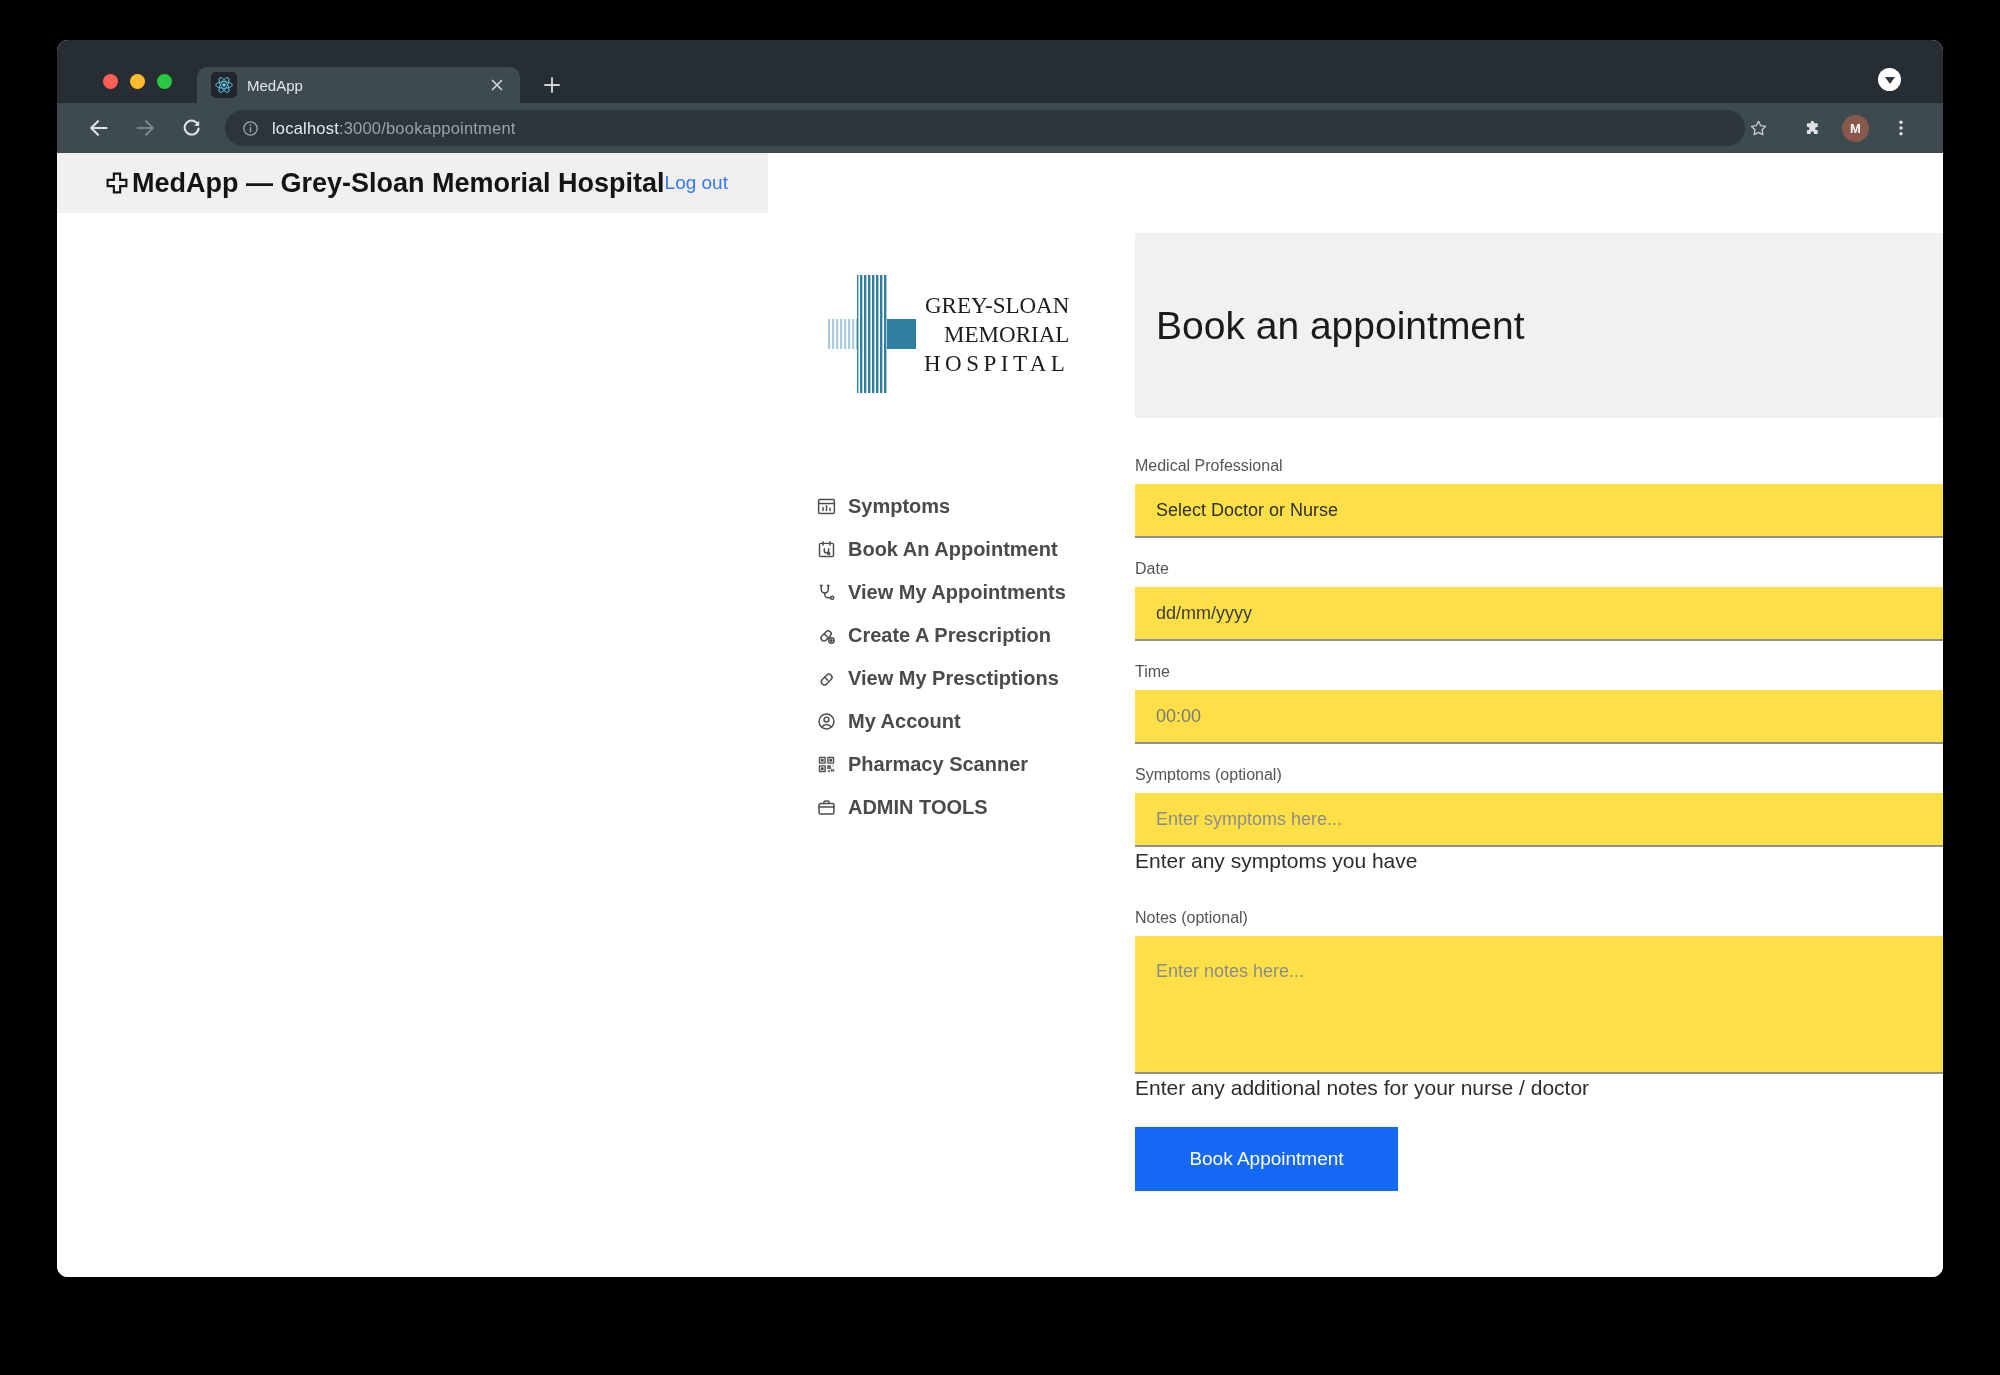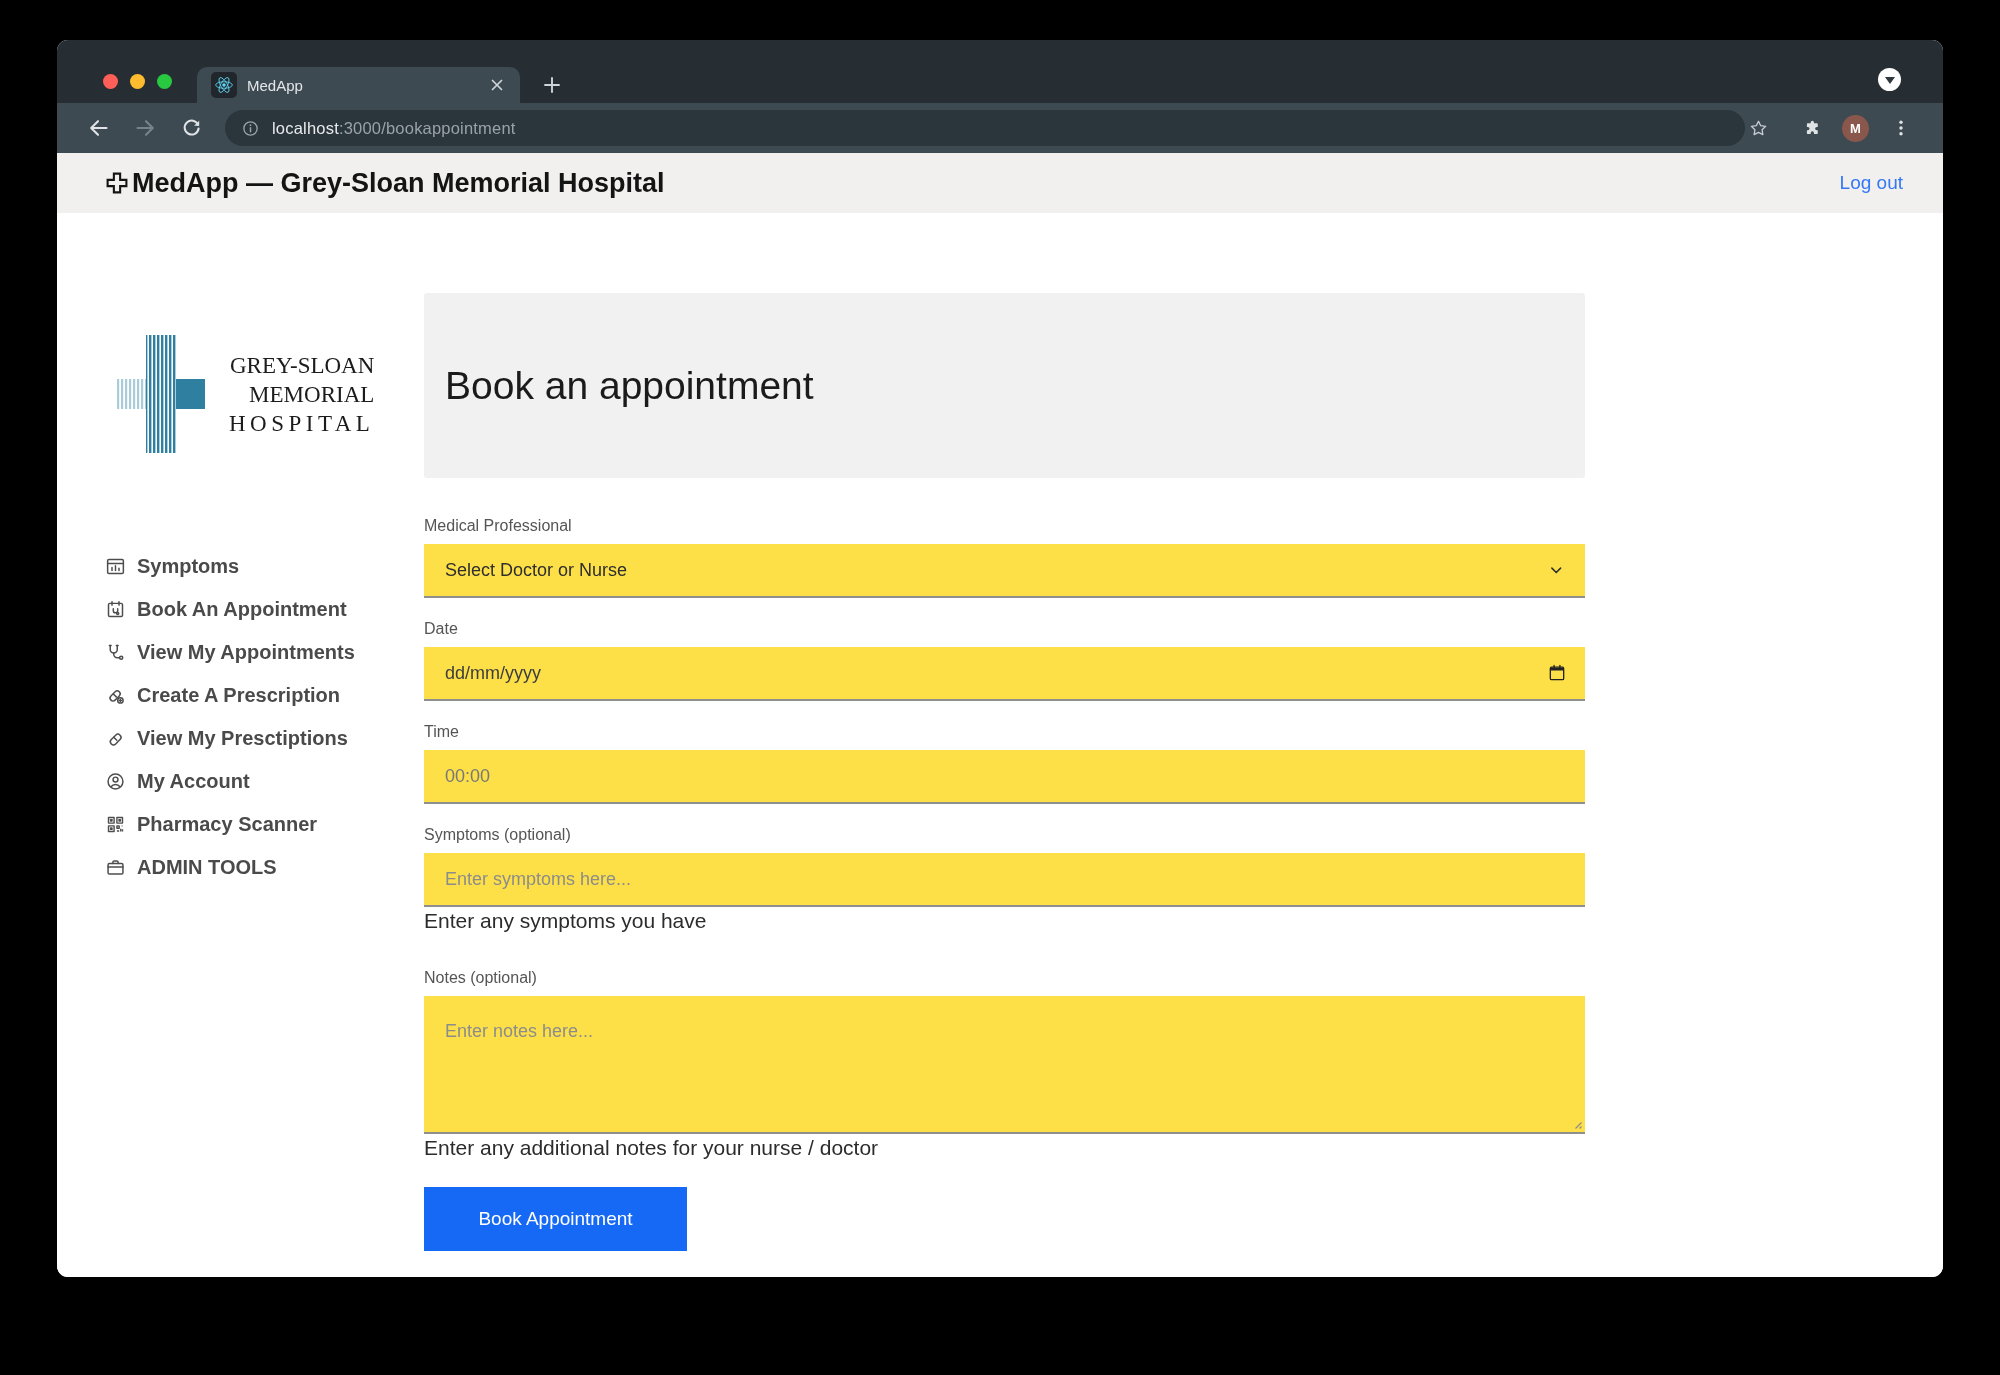--- a/index.html
+++ b/index.html
@@ -32,28 +32,28 @@
   .urlbar { position:absolute; left:168px; top:7px; width:1520px; height:36px; border-radius:18px; background:#2b353c;
             display:flex; align-items:center; padding:0 16px; }
   .url-text { margin-left:12px; font-size:16.5px; letter-spacing:.2px; }
   .url-host { color:#e8eaed; } .url-path { color:#9aa2a8; }
   .tb-right { position:absolute; top:13px; width:24px; height:24px; display:flex; align-items:center; justify-content:center; }
   .tb-star{ left:1689px; } .tb-puzzle{ left:1743px; } .tb-dots{ left:1832px; }
   .avatar { position:absolute; left:1785px; top:12px; width:27px; height:27px; border-radius:50%; background:#8a574d;
             color:#fff; font-size:13px; font-weight:bold; display:flex; align-items:center; justify-content:center; }
 
   
-  .page { height:1124px; background:#fff; display:flex; flex-direction:column; }
+  .page { height:1124px; background:#fff; display:flex; }
   .app-header { height:60px; background:#f1f0ef; display:flex; align-items:center; padding:0 40px 0 48px; flex:none; }
   .app-title { font-size:27px; font-weight:bold; color:#141414; display:flex; align-items:center; gap:3px; }
   .logout { margin-left:auto; color:#3478f6; font-size:19px; text-decoration:none; cursor:pointer; }
 
   .main { display:flex; flex:1; }
   .sidebar { width:367px; flex:none; padding:122px 0 0 48px; }
-  .logo { display:flex; gap:24px; margin-left:12px; align-items:center; }
+  .logo { display:flex; gap:8px; margin-left:12px; align-items:center; }
   .logo-text { text-align:right; font-family:"Liberation Serif", serif; font-size:23px; line-height:29px; color:#1c1c1c; }
   .logo-text .ls { letter-spacing:4.5px; }
 
   .nav { margin-top:92px; }
   .nav-item { height:43px; display:flex; align-items:center; gap:11px; font-size:20px; font-weight:bold; color:#4a4a4a; cursor:pointer; white-space:nowrap; }
   .nav-item svg { flex:none; }
 
   .content { width:1161px; flex:none; }
   .jumbotron { margin-top:80px; height:185px; background:#f1f1f1; border-radius:3px; display:flex; align-items:center; padding-left:21px; }
   .jumbo-h { font-size:39px; color:#1b1b1b; font-weight:normal; }

